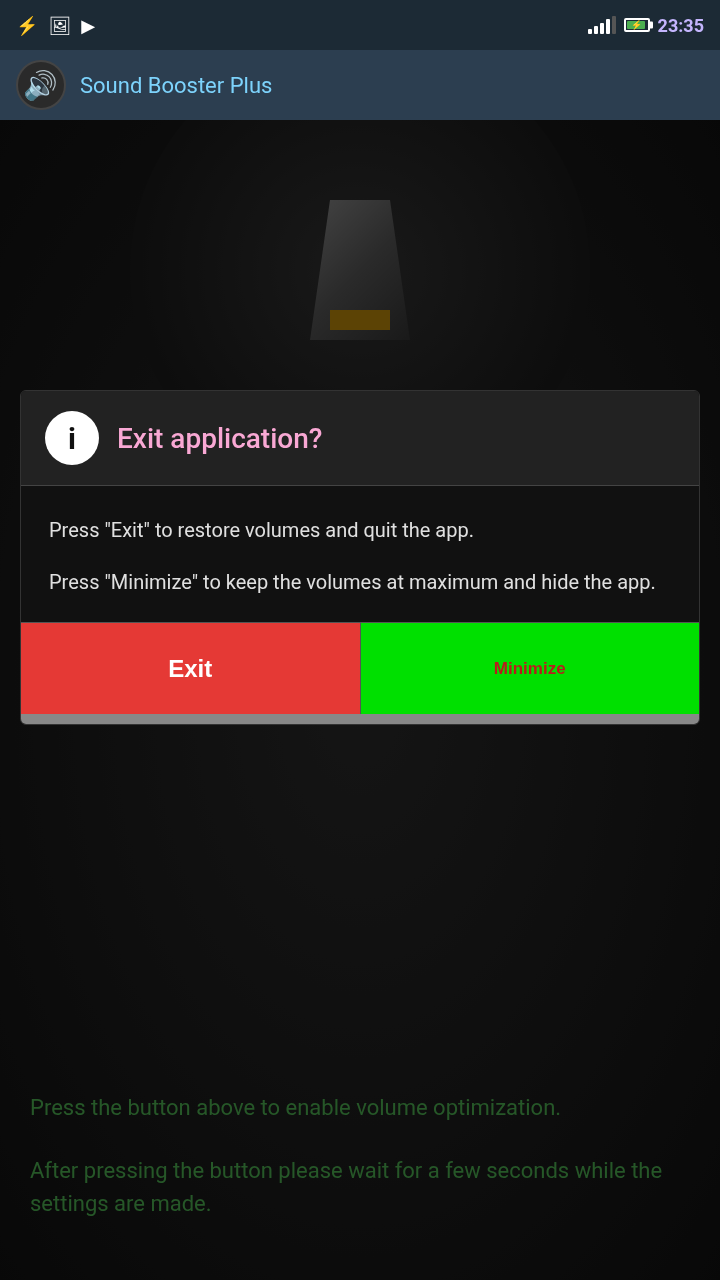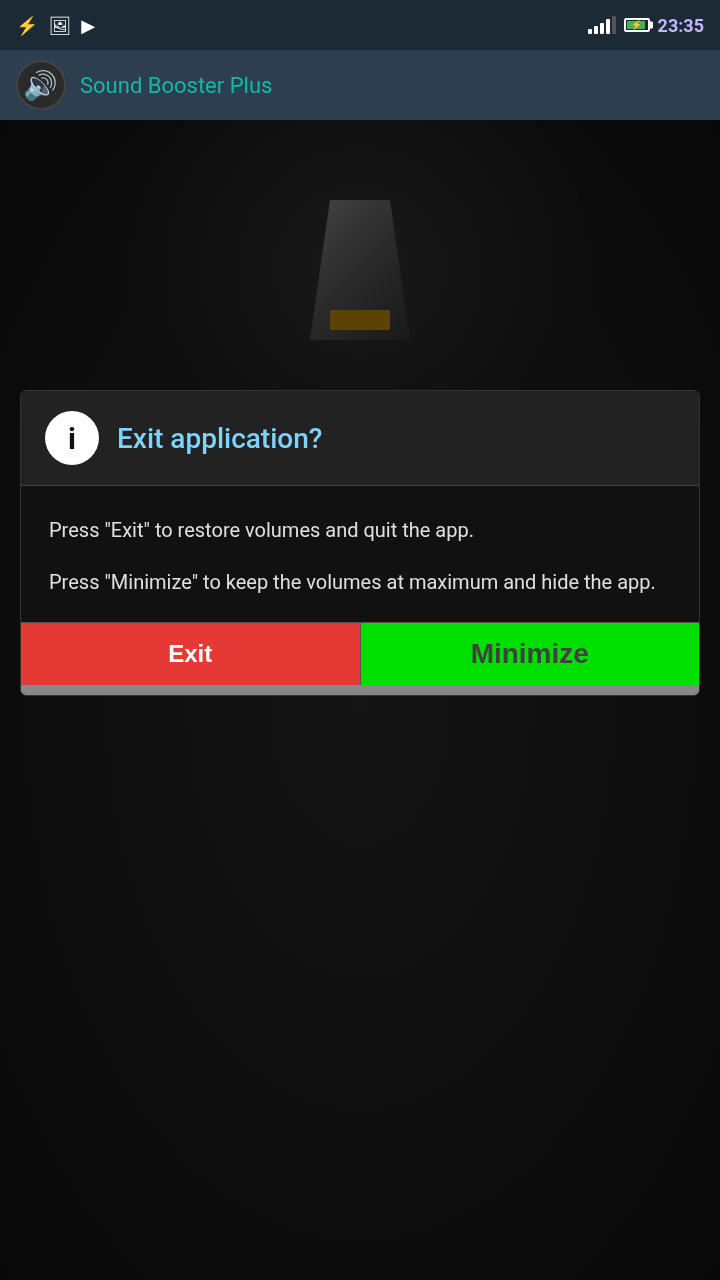--- a/index.html
+++ b/index.html
@@ -126,21 +126,21 @@
       justify-content: center;
       border: 2px solid #444;
     }
 
     .app-icon-speaker {
       font-size: 28px;
       color: #4caf50;
     }
 
     .app-title {
-      color: #14b8a6;
+      color: #7dd3fc;
       font-size: 22px;
       font-weight: 400;
     }
 
     
     #background-area {
       width: 720px;
       height: 1160px;
       position: absolute;
       top: 120px;
@@ -256,21 +256,21 @@
     }
 
     .info-i {
       font-size: 30px;
       font-weight: bold;
       color: #111;
       font-style: normal;
     }
 
     .dialog-title {
-      color: #7dd3fc;
+      color: #f9a8d4;
       font-size: 28px;
       font-weight: 500;
     }
 
     .dialog-body {
       padding: 28px 28px 24px;
       color: #e0e0e0;
       font-size: 20px;
       line-height: 1.6;
     }
@@ -278,21 +278,21 @@
     .dialog-body p {
       margin-bottom: 20px;
     }
 
     .dialog-body p:last-child {
       margin-bottom: 0;
     }
 
     .dialog-buttons {
       display: flex;
-      height: 63px;
+      height: 92px;
       border-top: 1px solid #555;
     }
 
     .btn-exit {
       flex: 1;
       background: #e53935;
       color: #fff;
       font-size: 24px;
       font-weight: 600;
       border: none;
@@ -313,22 +313,22 @@
       cursor: pointer;
       display: flex;
       align-items: center;
       justify-content: center;
       border-right: 1px solid #555;
     }
 
     .btn-minimize {
       flex: 1;
       background: #00e000;
-      color: #404040;
-      font-size: 28px;
+      color: #b91c1c;
+      font-size: 17px;
       font-weight: 600;
       border: none;
       cursor: pointer;
       display: flex;
       align-items: center;
       justify-content: center;
     }
 
     .dialog-footer {
       height: 10px;
@@ -370,20 +370,24 @@
 
 <div id="background-area">
   <div class="bg-circle">
     <div class="speaker-visual">
       <div class="speaker-body">
         <div class="speaker-gold"></div>
       </div>
     </div>
   </div>
 
+  <div class="bottom-text">
+    <p class="hint-text-1">Press the button above to enable volume optimization.</p>
+    <p class="hint-text-2">After pressing the button please wait for a few seconds while the settings are made.</p>
+  </div>
 </div>
 
 <div id="dialog-overlay">
   <div id="dialog">
     <div class="dialog-header">
       <div class="info-circle">
         <span class="info-i">i</span>
       </div>
       <span class="dialog-title">Exit application?</span>
     </div>

